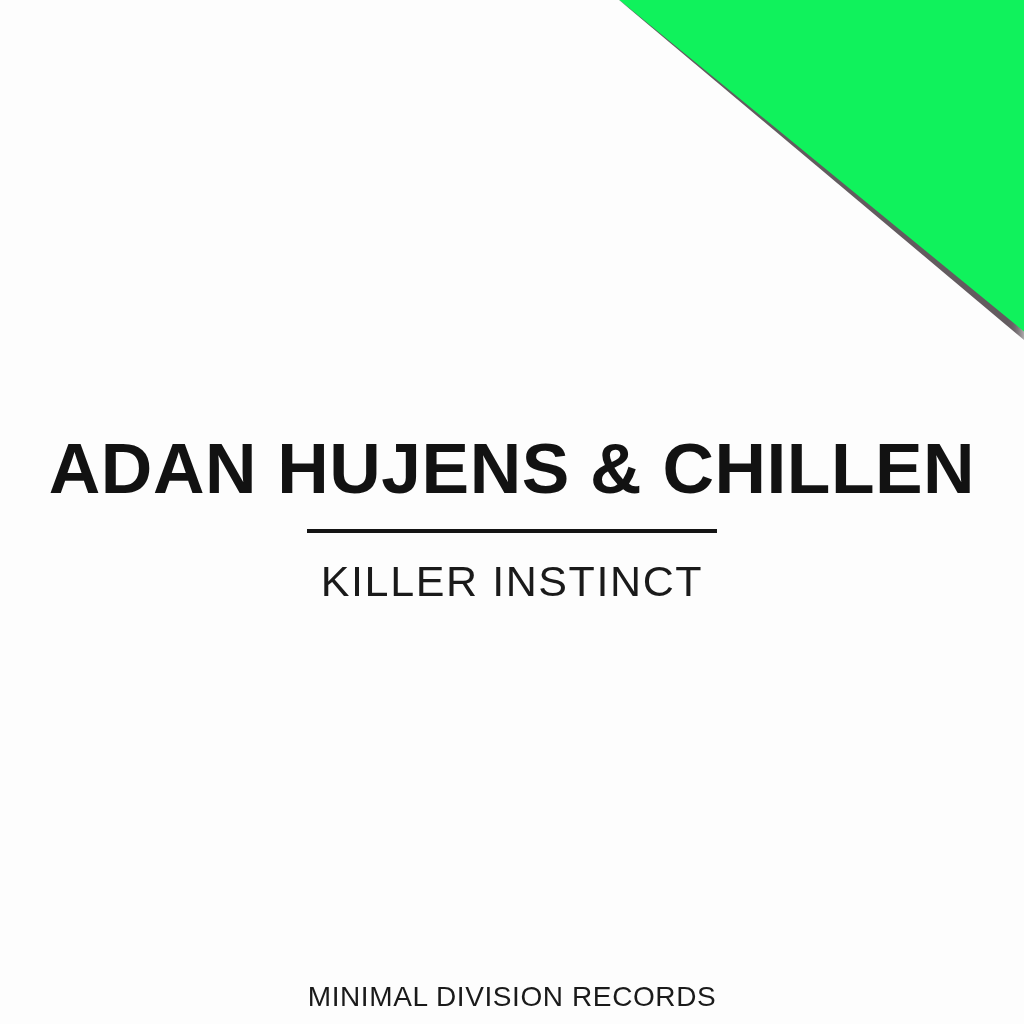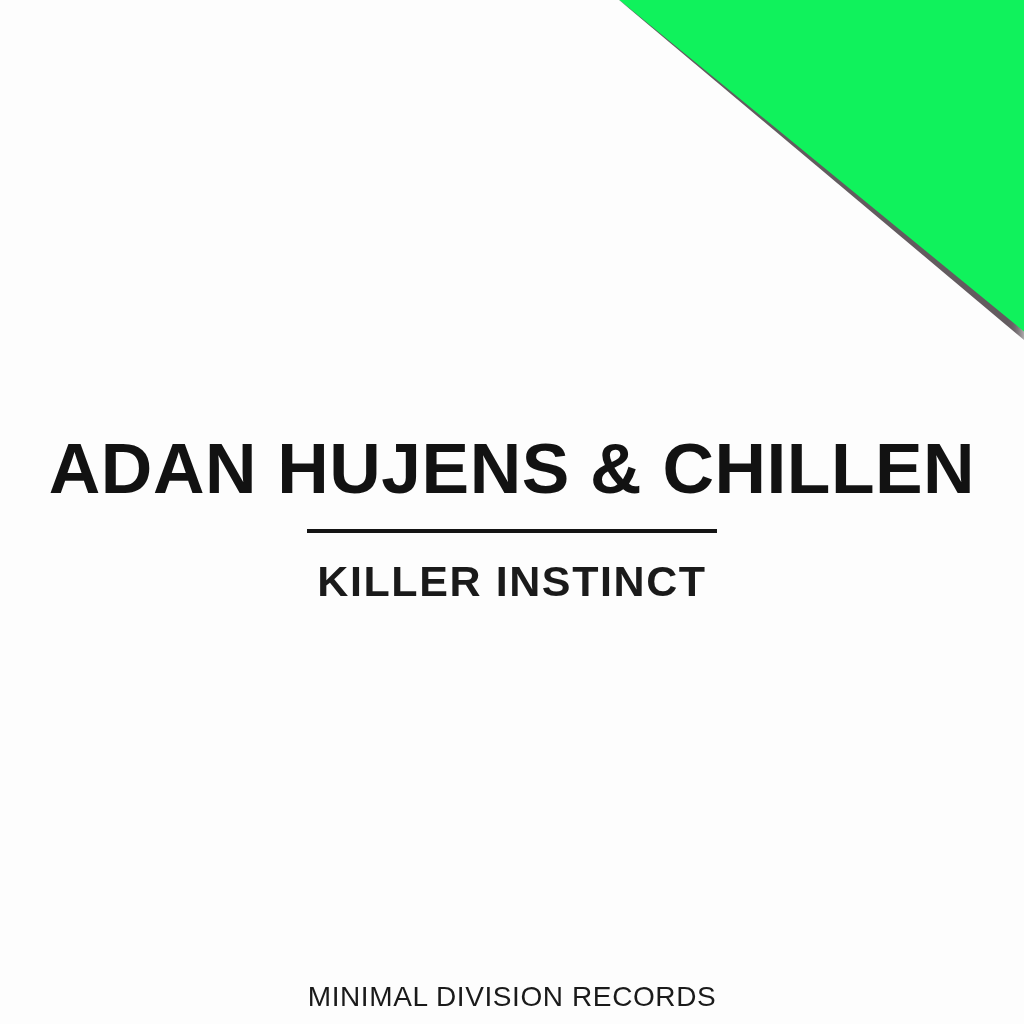--- a/index.html
+++ b/index.html
@@ -76,21 +76,21 @@
     display: block;
     width: 410px;
     height: 4px;
     background: #141414;
     margin: 21px auto 0 auto;
   }
 
   #track-title {
     display: block;
     font-family: "Liberation Sans", sans-serif;
-    font-weight: 700;
+    font-weight: 400;
     font-size: 43px;
     line-height: 50px;
     letter-spacing: 1.6px;
     color: #1a1a1a;
     white-space: nowrap;
     margin: 23px 0 0 0;
     padding: 0;
   }
 
   

